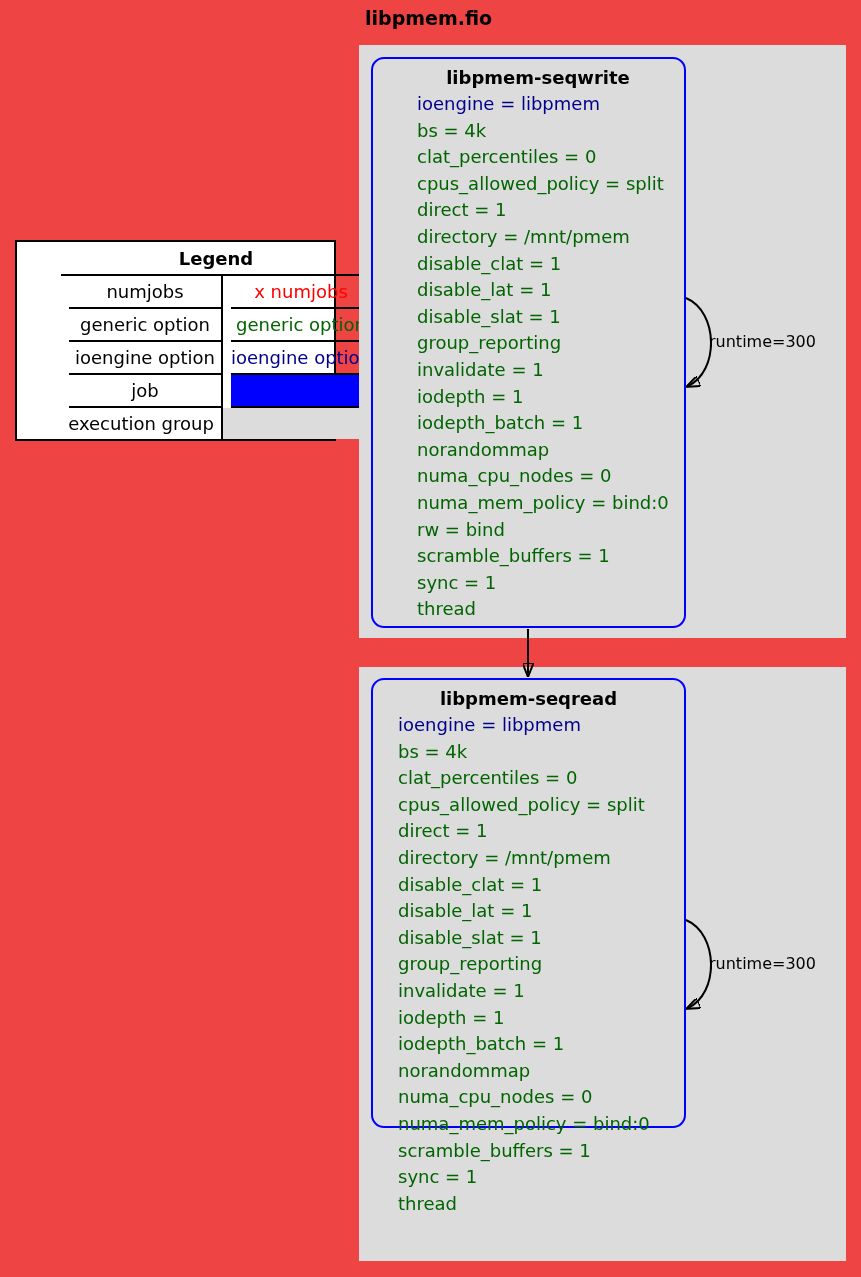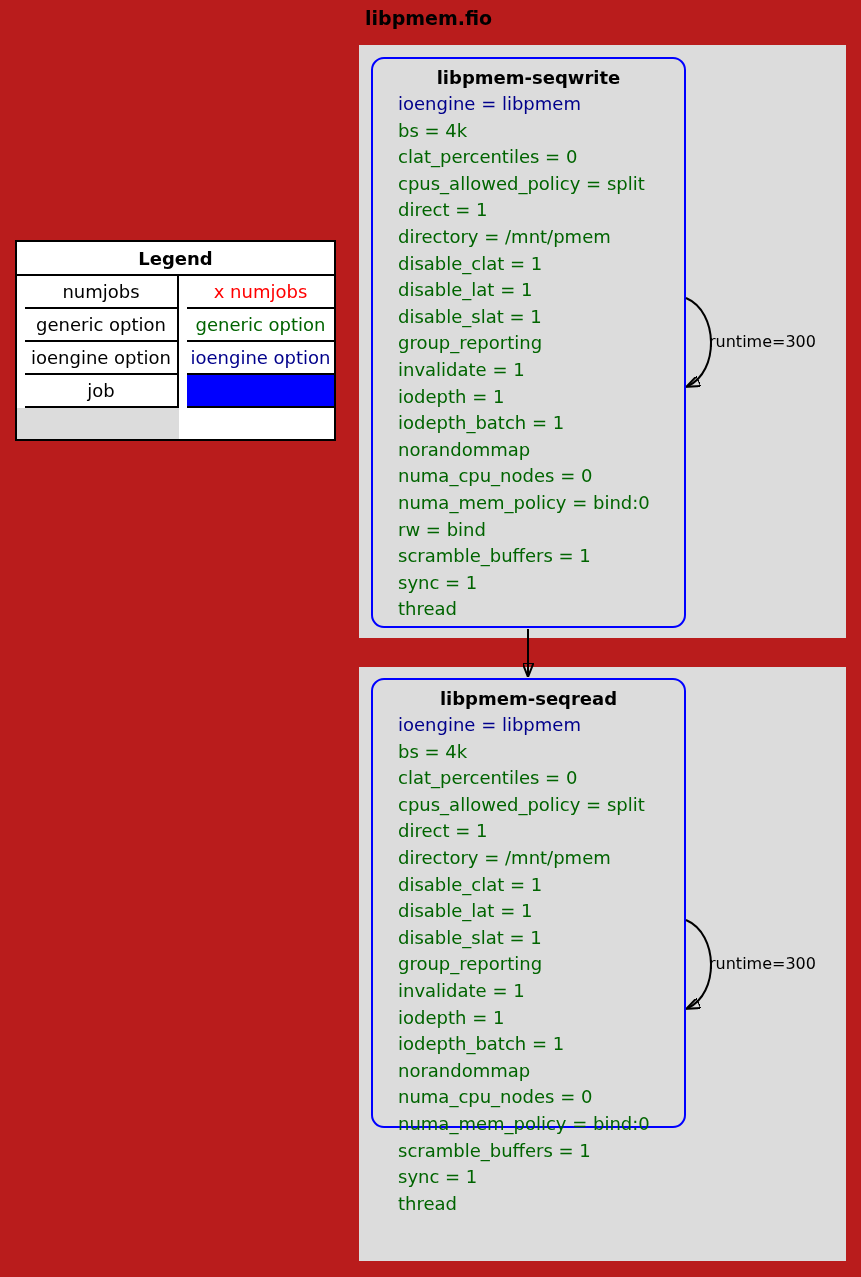--- a/index.html
+++ b/index.html
@@ -1,55 +1,56 @@
 <!DOCTYPE html>
 <html style="--c-numjobs: #ff0000; --c-generic: #006400; --c-ioengine: #00008b; --c-job: #0000ff; --c-group: #dcdcdc; --c-edge: #000000;"><head>
 <meta charset="utf-8">
 <style>
   html,body{margin:0;padding:0;background:#ffffff;}
   #canvas{
     position:relative;
     width:861px;height:1277px;
-    background:#b91c1c;
+    background:#ef4444;
     font-family:"DejaVu Sans", sans-serif;
     color:#000;
     overflow:hidden;
   }
   .graph-title{
     position:absolute;left:365px;top:7px;
     font-size:19px;font-weight:bold;white-space:nowrap;
   }
   
   .group{position:absolute;left:359px;width:487px;background:var(--c-group);}
   #group1{top:45px;height:593px;}
   #group2{top:667px;height:594px;}
   
   .job-box{
     position:absolute;left:12px;width:315px;
     border:2px solid var(--c-job);
     border-radius:13px;
     box-sizing:border-box;
     padding-top:5px;
   }
-  #group1 .job-box{top:12px;height:571px;}
+  #group1 .job-box{top:12px;height:571px;padding-left:19px;}
   #group2 .job-box{top:11px;height:450px;}
   .job-title{
     height:27px;line-height:27px;text-align:center;
     font-size:18px;font-weight:bold;white-space:nowrap;
   }
   .job-options{padding-left:25px;}
   .opt{font-size:18px;line-height:26.6px;white-space:nowrap;}
   .opt-generic{color:var(--c-generic);}
   .opt-ioengine{color:var(--c-ioengine);}
   
   .legend{
     position:absolute;left:15px;top:240px;width:321px;
     border:2px solid #000;box-sizing:border-box;
     display:grid;grid-template-columns:162px 1fr;
     background:#fff;
+    padding-left:44px;
   }
   .legend-header{
     grid-column:1 / 3;height:32px;border-bottom:2px solid #000;
     display:flex;align-items:center;justify-content:center;
     font-size:18px;font-weight:bold;
   }
   .legend-cell{
     height:31px;display:flex;align-items:center;justify-content:center;
     font-size:18px;white-space:nowrap;
   }
@@ -85,20 +86,21 @@
 
     <div class="legend-cell legend-label row-b">generic option</div>
     <div class="legend-cell sample-generic row-b">generic option</div>
 
     <div class="legend-cell legend-label row-b">ioengine option</div>
     <div class="legend-cell sample-ioengine row-b">ioengine option</div>
 
     <div class="legend-cell legend-label row-b">job</div>
     <div class="legend-cell sample-job row-b"></div>
 
+    <div class="legend-cell legend-label">execution group</div>
     <div class="legend-cell sample-group"></div>
   </div>
 
   <div class="group" id="group1">
     <div class="job-box">
       <div class="job-title">libpmem-seqwrite</div>
       <div class="job-options">
           <div class="opt opt-ioengine">ioengine = libpmem</div>
           <div class="opt opt-generic">bs = 4k</div>
           <div class="opt opt-generic">clat_percentiles = 0</div>

